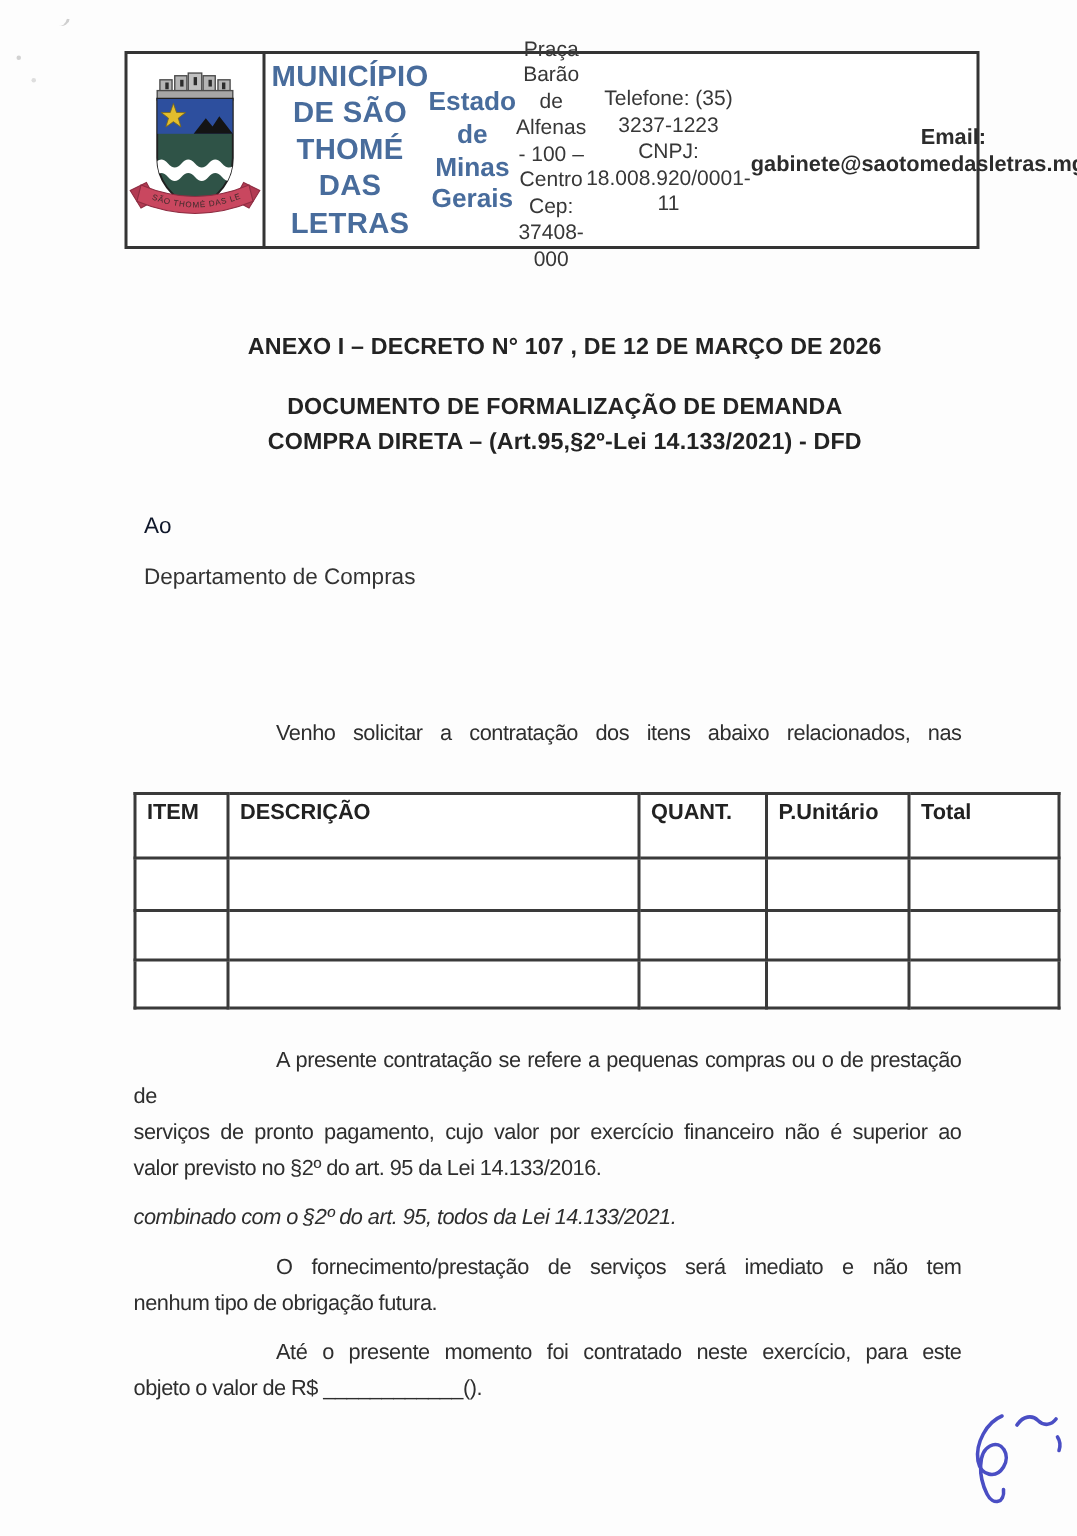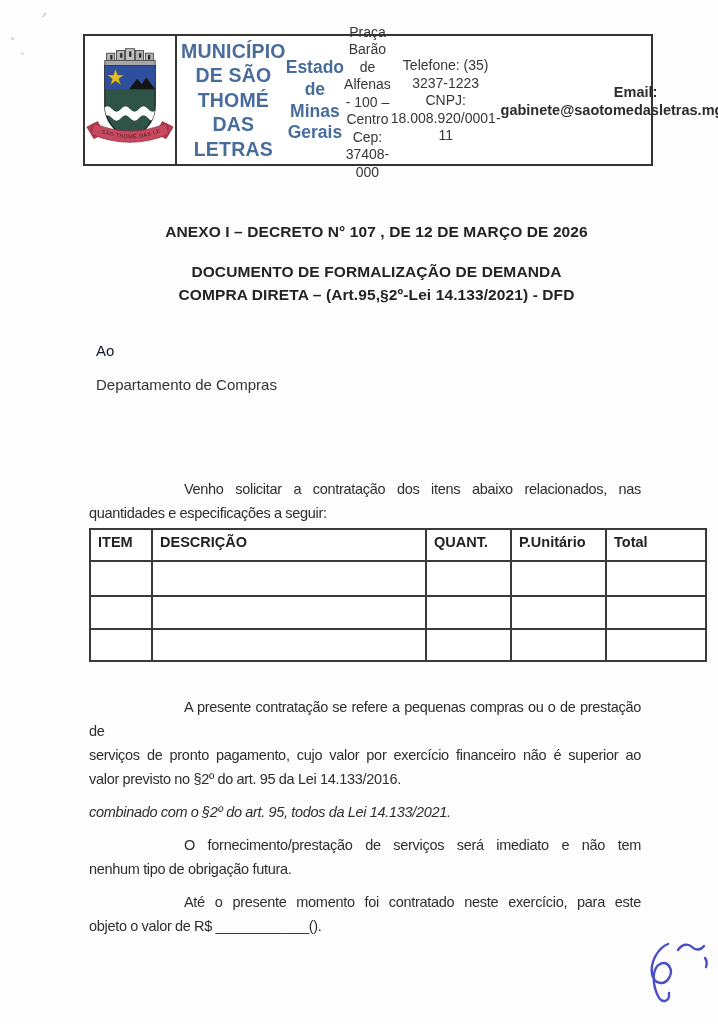--- a/index.html
+++ b/index.html
@@ -58,21 +58,21 @@
   .indent{text-indent:95px;}
   .para{margin:0 0 9px 0;padding:0;}
   .ital{font-style:italic;}
   .flexline{display:flex;}
 
   
   .dtable{position:absolute;left:89px;top:528px;border-collapse:collapse;table-layout:fixed;
     width:616px;background:#fff;}
   .dtable th,.dtable td{border:2px solid #3a3a3a;padding:4px 7px;vertical-align:top;
     font-size:14.5px;box-sizing:border-box;}
-  .dtable th{font-weight:bold;text-align:left;height:32px;color:#222;}
+  .dtable th{font-weight:bold;text-align:left;height:43px;color:#222;}
   .dtable tbody tr:nth-child(1) td{height:35px;}
   .dtable tbody tr:nth-child(2) td{height:33px;}
   .dtable tbody tr:nth-child(3) td{height:32px;}
 
   
   .signature{position:absolute;left:612px;top:932px;color:var(--signature-ink);}
 </style>
 </head>
 <body>
 
@@ -135,21 +135,20 @@
 
   <div class="title t1">ANEXO I – DECRETO N° 107 , DE 12 DE MARÇO DE 2026</div>
   <div class="title t2">DOCUMENTO DE FORMALIZAÇÃO DE DEMANDA</div>
   <div class="title t3">COMPRA DIRETA – (Art.95,§2º-Lei 14.133/2021) - DFD</div>
 
   <div class="ao">Ao</div>
   <div class="dept">Departamento de Compras</div>
 
   <div class="textcol intro">
     <div class="line jl indent">Venho solicitar a contratação dos itens abaixo relacionados, nas</div>
-    <div class="line">quantidades e especificações a seguir:</div>
   </div>
 
   <table class="dtable">
     <colgroup>
       <col style="width:62px">
         <col style="width:274px">
         <col style="width:85px">
       <col style="width:95px">
         <col style="width:100px">
     </colgroup>

